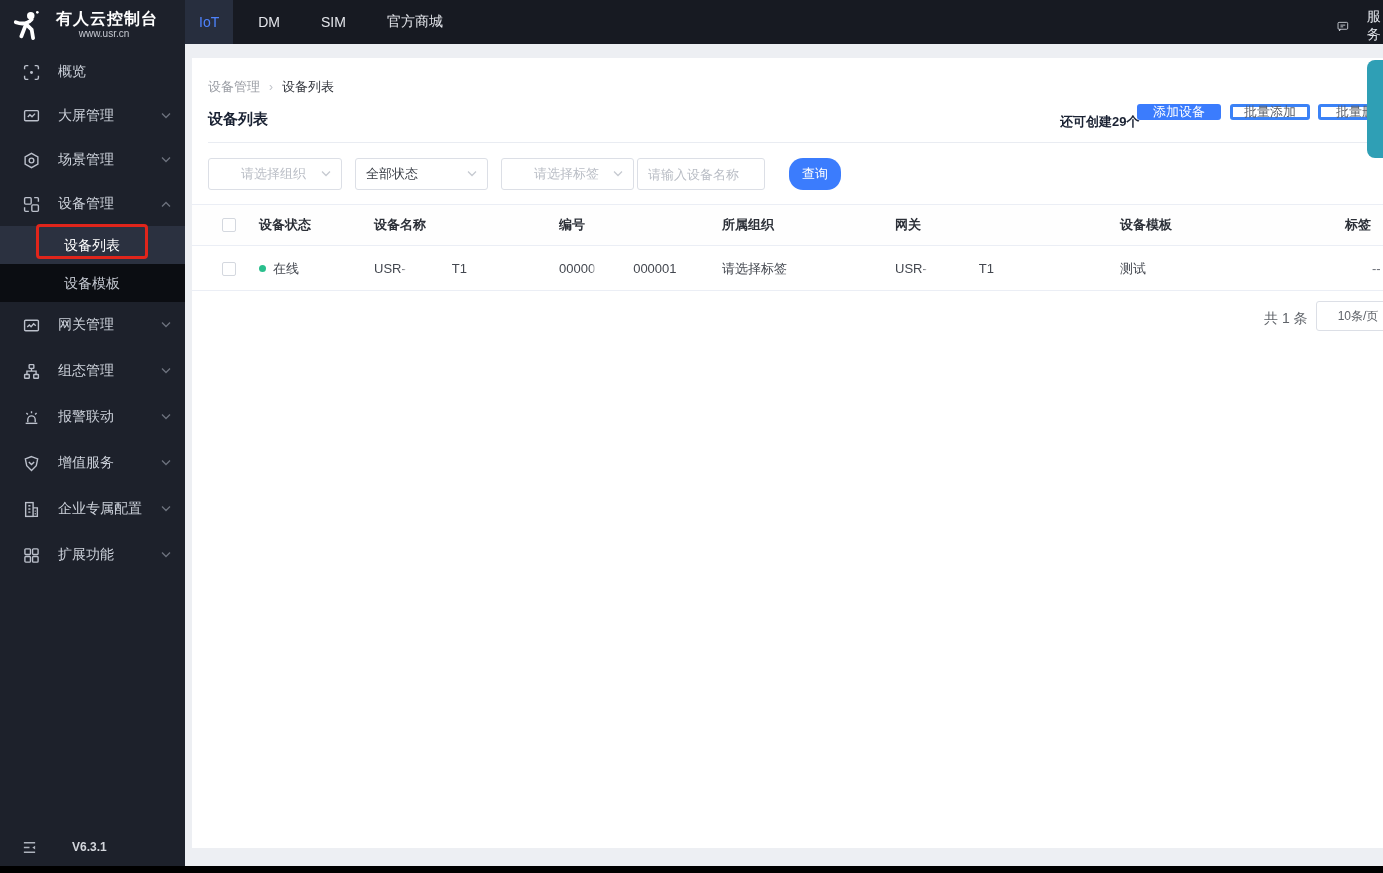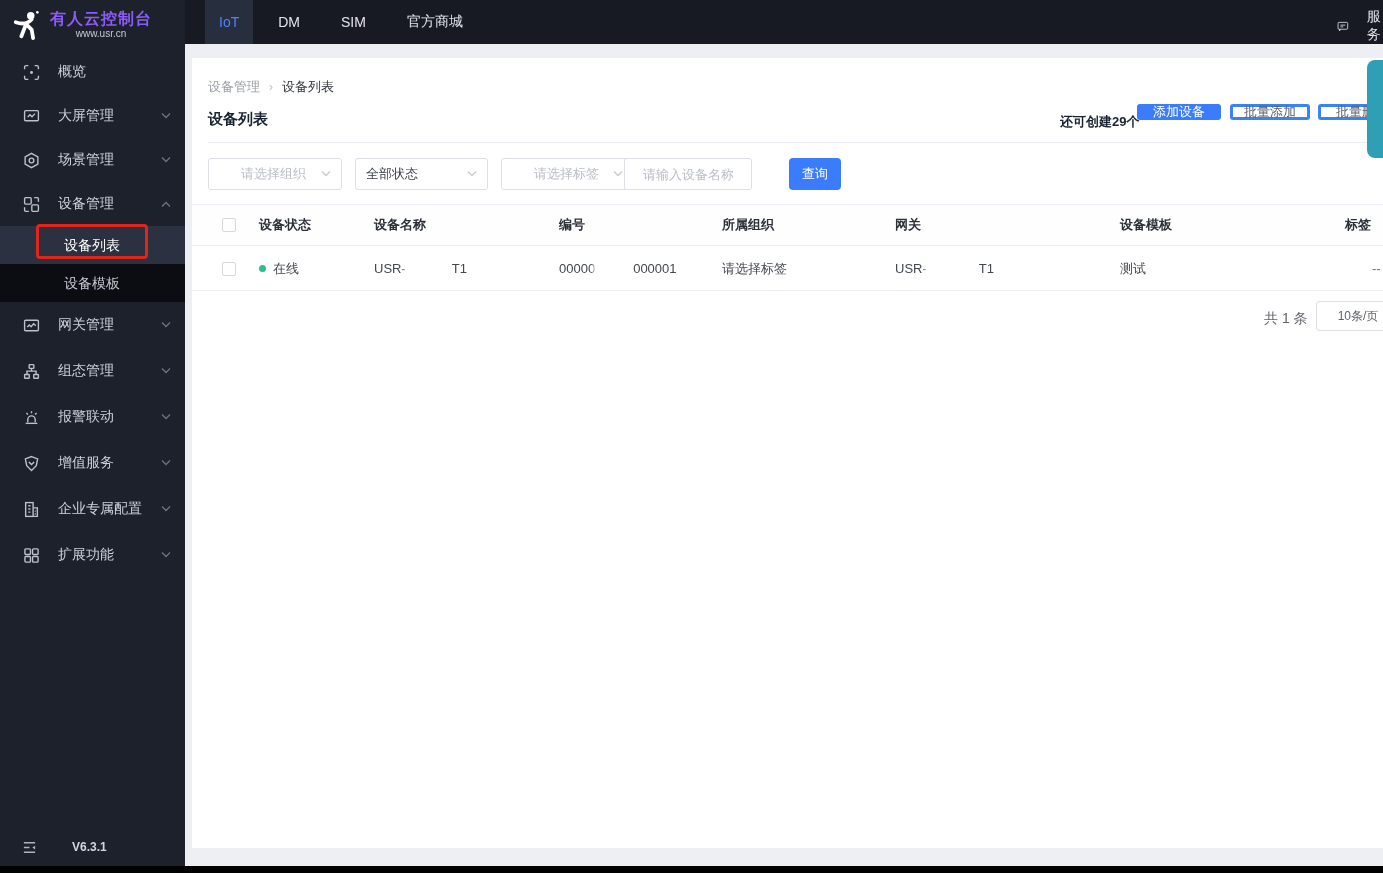--- a/index.html
+++ b/index.html
@@ -4,39 +4,39 @@
 <style>
   * { margin:0; padding:0; box-sizing:border-box; }
   body { background:#2b2b2b; font-family:"Liberation Sans","DejaVu Sans",sans-serif; }
   .screen { position:relative; width:1383px; height:873px; background:#000; overflow:hidden; }
 
   
   .sidebar { position:absolute; left:0; top:0; width:185px; height:866px; background:#1d212b; z-index:3; }
   .logo { height:50px; display:flex; align-items:center; padding-left:12px; }
   .logo-mark { width:30px; height:30px; flex:0 0 30px; margin-right:8px; }
   .logo-txt { display:flex; flex-direction:column; align-items:center; }
-  .logo-title { color:#8b5cf6; font-size:16px; font-weight:bold; letter-spacing:1px; line-height:18px; }
+  .logo-title { color:#ffffff; font-size:16px; font-weight:bold; letter-spacing:1px; line-height:18px;margin-left:6px; }
   .logo-sub { color:#c7cad2; font-size:10px; line-height:12px; }
   .nav-item { height:44px; display:flex; align-items:center; padding:0 14px 0 23px; color:#ccd1da; font-size:14px; cursor:pointer; }
   .nav-item.tall { height:46px; }
   .nav-item .mi { width:17px; height:17px; flex:0 0 17px; margin-right:18px; }
   .nav-item .lbl { flex:1; }
   .nav-item .chev { width:10px; height:8px; opacity:.75; }
   .chev.up { transform:rotate(180deg); }
   .submenu { background:#0b0d12; }
   .submenu-item { height:38px; line-height:38px; padding-left:64px; color:#c3c7d0; font-size:14px; cursor:pointer; }
   .submenu-item.selected { background:#2b3140; color:#fff; }
   .annotation-box { position:absolute; left:36px; top:224px; width:112px; height:35px; border:3px solid #e0251b; border-radius:4px; z-index:9; pointer-events:none; }
   .sidebar-footer { position:absolute; bottom:8px; left:0; right:0; height:20px; }
   .collapse-ic { position:absolute; left:22px; top:2px; width:15px; height:15px; cursor:pointer; }
   .version { position:absolute; left:72px; top:2px; color:#d3d6dc; font-size:12px; font-weight:bold; }
 
   
   .topbar { position:absolute; left:185px; top:0; width:1198px; height:44px; background:#171a22; z-index:2; display:flex; align-items:center; }
-  .tab { height:44px; display:flex; align-items:center; padding:0 16px; color:#e4e6eb; font-size:14px; cursor:pointer;margin-left:20px; }
+  .tab { height:44px; display:flex; align-items:center; padding:0 16px; color:#e4e6eb; font-size:14px; cursor:pointer; }
   .tab.active { background:#272e3e; color:#4e83fd; padding:0 14px; }
   .tab.m { margin-left:9px; }
   .topbar-right { position:absolute; left:1152px; top:4px; height:44px; display:flex; align-items:center; gap:18px; color:#e0e3e9; font-size:14px; cursor:pointer; }
   .chat-ic { width:17px; height:17px; }
 
   
   .main { position:absolute; left:185px; top:44px; width:1198px; height:822px; background:#edeff3; z-index:1; }
   .card { position:absolute; left:7px; top:14px; width:1191px; height:790px; background:#fff; }
 
   .breadcrumb { position:absolute; left:16px; top:20px; font-size:13px; color:#9a9da4; display:flex; gap:9px; align-items:center; }
@@ -55,24 +55,24 @@
   .divider { position:absolute; left:16px; right:0; top:84px; height:1px; background:#e9ecf2; }
 
   .filters { position:absolute; left:0; top:100px; width:100%; height:32px; }
   .select, .text-input { position:absolute; top:0; height:32px; border:1px solid #dcdfe6; border-radius:3px; background:#fff; font-size:13px; display:flex; align-items:center; padding:0 10px; color:#3c4048; }
   .select { justify-content:space-between; cursor:pointer; }
   .select .ph { color:#b9bdc5;margin-left:22px; }
   .sel-chev { width:10px; height:8px; opacity:.9; }
   .sel-org { left:16px; width:134px; }
   .sel-status { left:163px; width:133px; }
   .sel-tag { left:309px; width:133px; }
-  .text-input { left:432px; width:128px; padding:8px; }
+  .text-input { left:445px; width:128px; padding:0; }
   .text-input input { width:100%; height:100%; border:0; outline:0; padding:0 10px; font-size:13px; font-family:inherit; color:#3c4048; background:transparent; }
   .text-input input::placeholder { color:#b9bdc5; }
-  .btn-search { position:absolute; left:597px; top:0; width:52px; height:32px; border-radius:4px; background:#3b7cfd; color:#fff; font-size:13px; display:flex; align-items:center; justify-content:center; cursor:pointer; }
+  .btn-search { position:absolute; left:597px; top:0; width:52px; height:32px; border-radius:14px; background:#3b7cfd; color:#fff; font-size:13px; display:flex; align-items:center; justify-content:center; cursor:pointer; }
 
   .thead { position:absolute; left:0; top:146px; width:100%; height:42px; border-top:1px solid #ebeef5; border-bottom:1px solid #ebeef5; background:#fefefe; }
   .trow { position:absolute; left:0; top:189px; width:100%; height:44px; border-bottom:1px solid #ebeef5; cursor:pointer; }
   .cell { position:absolute; top:0; height:100%; display:flex; align-items:center; font-size:13px; color:#303339; white-space:nowrap; }
   .thead .cell { font-weight:bold; color:#2c3038; }
   .trow .cell { color:#43474f; }
   .c-check { left:30px; } .c-status { left:67px; } .c-name { left:182px; } .c-serial { left:367px; }
   .c-org { left:530px; } .c-gw { left:703px; } .c-tpl { left:928px; } .c-tag { left:1153px; }
   .trow .c-tag { left:1180px; color:#6a6e76; }
   .checkbox { width:14px; height:14px; border:1px solid #d4d8df; border-radius:2px; background:#fff; cursor:pointer; }

